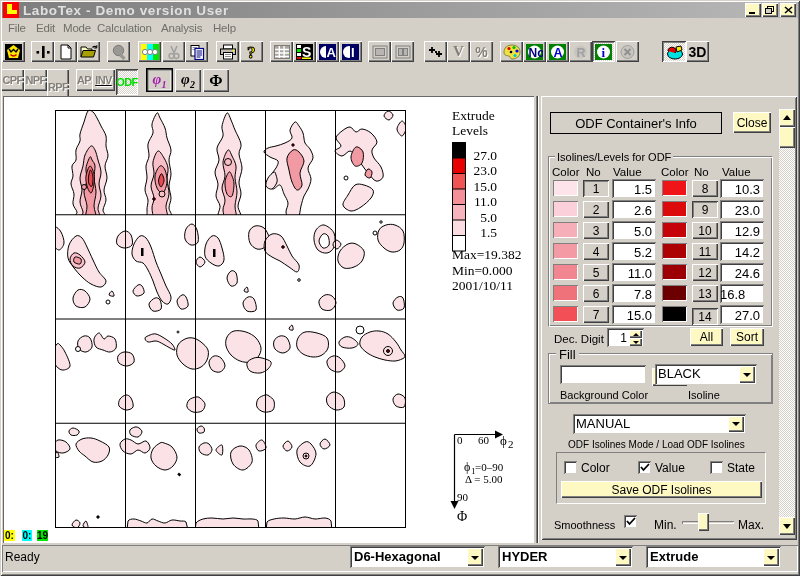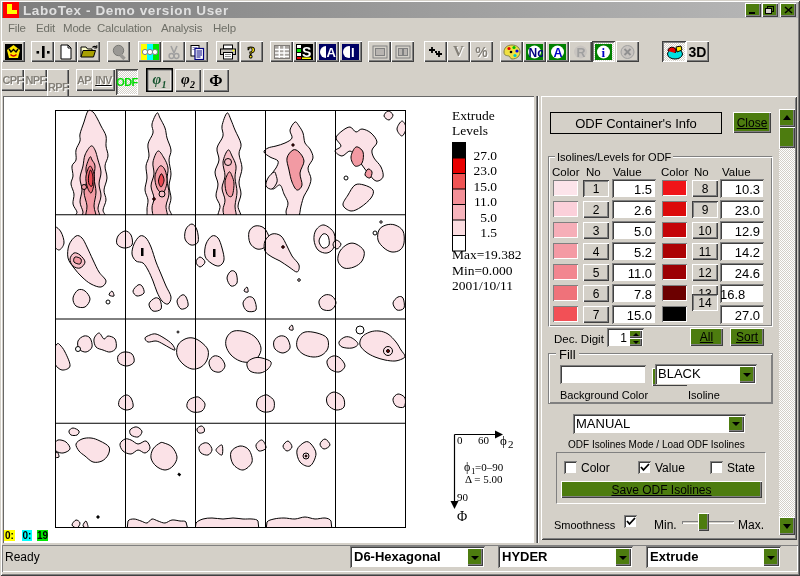--- a/index.html
+++ b/index.html
@@ -1,20 +1,20 @@
 <!DOCTYPE html>
 <html><head>
 <meta charset="utf-8">
 <style>
   * { margin:0; padding:0; box-sizing:border-box; }
   html,body { width:800px; height:576px; overflow:hidden; }
   body { font-family:"Liberation Sans", sans-serif; background:#D4D0C8; position:relative; color:#000; }
   .abs { position:absolute; }
   .field { background:#fff; box-shadow: inset 1px 1px 0 #808080, inset -1px -1px 0 #D4D0C8, inset 2px 2px 0 #404040, inset -2px -2px 0 #fff; }
-  .btn { background:#4d7c0f; box-shadow: inset 1px 1px 0 #FFFFFF, inset -1px -1px 0 #404040, inset -2px -2px 0 #808080; text-decoration: underline; }
+  .btn { background:#fef9c3; box-shadow: inset 1px 1px 0 #FFFFFF, inset -1px -1px 0 #404040, inset -2px -2px 0 #808080; }
   .raised { box-shadow: inset 1px 1px 0 #FFFFFF, inset -1px -1px 0 #404040, inset 2px 2px 0 #D4D0C8, inset -2px -2px 0 #808080; }
   .sunkenlite { box-shadow: inset 1px 1px 0 #808080, inset -1px -1px 0 #FFFFFF; }
   .tbtn { position:absolute; background:#D4D0C8; box-shadow: inset 1px 1px 0 #FFFFFF, inset -1px -1px 0 #404040, inset -2px -2px 0 #808080; display:flex; align-items:center; justify-content:center; }
   .tbtn.pressed { box-shadow: inset 1px 1px 0 #404040, inset -1px -1px 0 #FFFFFF, inset 2px 2px 0 #808080; background-image:conic-gradient(#fff 25%, #D4D0C8 0 50%, #fff 0 75%, #D4D0C8 0); background-size:2px 2px; }
   .gtxt { color:#848078; text-shadow:1px 1px 0 #FFFFFF; }
   .npress { position:absolute; background:#D4D0C8; box-shadow: inset 1px 1px 0 #404040, inset -1px -1px 0 #FFFFFF, inset 2px 2px 0 #808080; display:flex; align-items:center; justify-content:center; }
 </style>
 </head>
 <body>
 <div class="abs" style="left:0;top:0;width:800px;height:576px; box-shadow: inset 1px 1px 0 #D4D0C8, inset -1px -1px 0 #404040, inset 2px 2px 0 #FFFFFF, inset -2px -2px 0 #808080;"></div>
@@ -236,21 +236,21 @@
 <div class="tbtn" style="left:76px;top:69px;width:22px;height:22px;">
     <span class="gtxt" style="font-size:11px;font-weight:bold;letter-spacing:-0.6px;font-family:'Liberation Sans';">APF</span>
   </div>
 <div class="tbtn" style="left:92px;top:69px;width:23px;height:22px;text-decoration:underline;">
     <span class="gtxt" style="font-size:11px;font-weight:bold;letter-spacing:-0.6px;font-family:'Liberation Sans';">INV</span>
   </div>
 <div class="tbtn pressed" style="left:116px;top:69px;width:22px;height:26px;">
     <span style="font-size:11px;font-weight:bold;letter-spacing:-0.6px;color:#00DC00;">ODF</span>
   </div>
 <div class="tbtn" style="left:146px;top:68px;width:27px;height:24px;box-shadow: inset 0 0 0 1.5px #000, inset 2.5px 2.5px 0 #808080, inset -2.5px -2.5px 0 #fff;">
-    <span style="font-size:15px;color:#14532d;font-family:'Liberation Serif',serif;font-style:italic;font-weight:bold;">φ<sub style="font-size:10px;">1</sub></span>
+    <span style="font-size:15px;color:#a21caf;font-family:'Liberation Serif',serif;font-style:italic;font-weight:bold;">φ<sub style="font-size:10px;">1</sub></span>
   </div>
 <div class="tbtn" style="left:175px;top:69px;width:26px;height:23px;">
     <span style="font-size:15px;color:#000;font-family:'Liberation Serif',serif;font-style:italic;font-weight:bold;">φ<sub style="font-size:10px;">2</sub></span>
   </div>
 <div class="tbtn" style="left:203px;top:69px;width:26px;height:23px;">
     <span style="font-size:16px;color:#000;font-family:'Liberation Serif',serif;font-weight:bold;">Φ</span>
   </div>
 <div class="abs" style="left:3px;top:96px;width:531px;height:447px;background:#fff;box-shadow: inset 1px 1px 0 #686868;"></div>
 <div class="abs" style="left:536px;top:96px;width:3px;height:447px;box-shadow: inset 1px 0 0 #808080, inset -1px 0 0 #fff;background:#404040;"></div>
 <svg class="abs" style="left:0;top:0" width="800" height="576">
@@ -484,21 +484,21 @@
 <div class="abs" style="left:553px;top:285px;width:25px;height:16px;background:#EF727A;box-shadow: inset 1px 1px 0 #808080, inset -1px -1px 0 #fff;"></div>
 <div class="abs tbtn" style="left:583px;top:285px;width:26px;height:17px;font-size:12px;">6</div>
 <div class="abs field" style="left:612px;top:284px;width:44px;height:19px;font-size:13px;text-align:right;padding:3px 4px 0 0;">7.8</div>
 <div class="abs" style="left:662px;top:285px;width:25px;height:16px;background:#6C0000;box-shadow: inset 1px 1px 0 #808080, inset -1px -1px 0 #fff;"></div>
 <div class="abs tbtn" style="left:692px;top:285px;width:26px;height:17px;font-size:12px;">13</div>
 <div class="abs field" style="left:720px;top:284px;width:44px;height:19px;font-size:13px;padding:3px 4px 0 0;">16.8</div>
 <div class="abs" style="left:553px;top:306px;width:25px;height:16px;background:#F25056;box-shadow: inset 1px 1px 0 #808080, inset -1px -1px 0 #fff;"></div>
 <div class="abs tbtn" style="left:583px;top:306px;width:26px;height:17px;font-size:12px;">7</div>
 <div class="abs field" style="left:612px;top:305px;width:44px;height:19px;font-size:13px;text-align:right;padding:3px 4px 0 0;">15.0</div>
 <div class="abs" style="left:662px;top:306px;width:25px;height:16px;background:#000000;box-shadow: inset 1px 1px 0 #808080, inset -1px -1px 0 #fff;"></div>
-<div class="abs npress" style="left:692px;top:294px;width:26px;height:17px;font-size:12px;">14</div>
+<div class="abs npress" style="left:692px;top:308px;width:26px;height:17px;font-size:12px;">14</div>
 <div class="abs field" style="left:720px;top:305px;width:44px;height:19px;font-size:13px;text-align:right;padding:3px 4px 0 0;">27.0</div>
 <div class="abs" style="left:554px;top:333px;font-size:11.5px;">Dec. Digit</div>
 <div class="abs field" style="left:607px;top:328px;width:37px;height:19px;"></div>
 <div class="abs" style="left:612px;top:331px;width:15px;font-size:12px;text-align:right;">1</div>
 <div class="abs btn" style="left:629px;top:330px;width:13px;height:8px;"></div>
 <div class="abs" style="left:633px;top:333px;width:0;height:0;border-left:3px solid transparent;border-right:3px solid transparent;border-bottom:3px solid #000;"></div>
 <div class="abs btn" style="left:629px;top:338px;width:13px;height:8px;"></div>
 <div class="abs" style="left:633px;top:341px;width:0;height:0;border-left:3px solid transparent;border-right:3px solid transparent;border-top:3px solid #000;"></div>
 <div class="abs btn" style="left:652px;top:328px;width:35px;height:18px;font-size:12px;display:flex;align-items:center;justify-content:center;margin-top:40px;">None</div>
 <div class="abs btn" style="left:690px;top:328px;width:33px;height:18px;font-size:12px;display:flex;align-items:center;justify-content:center;">All</div>

